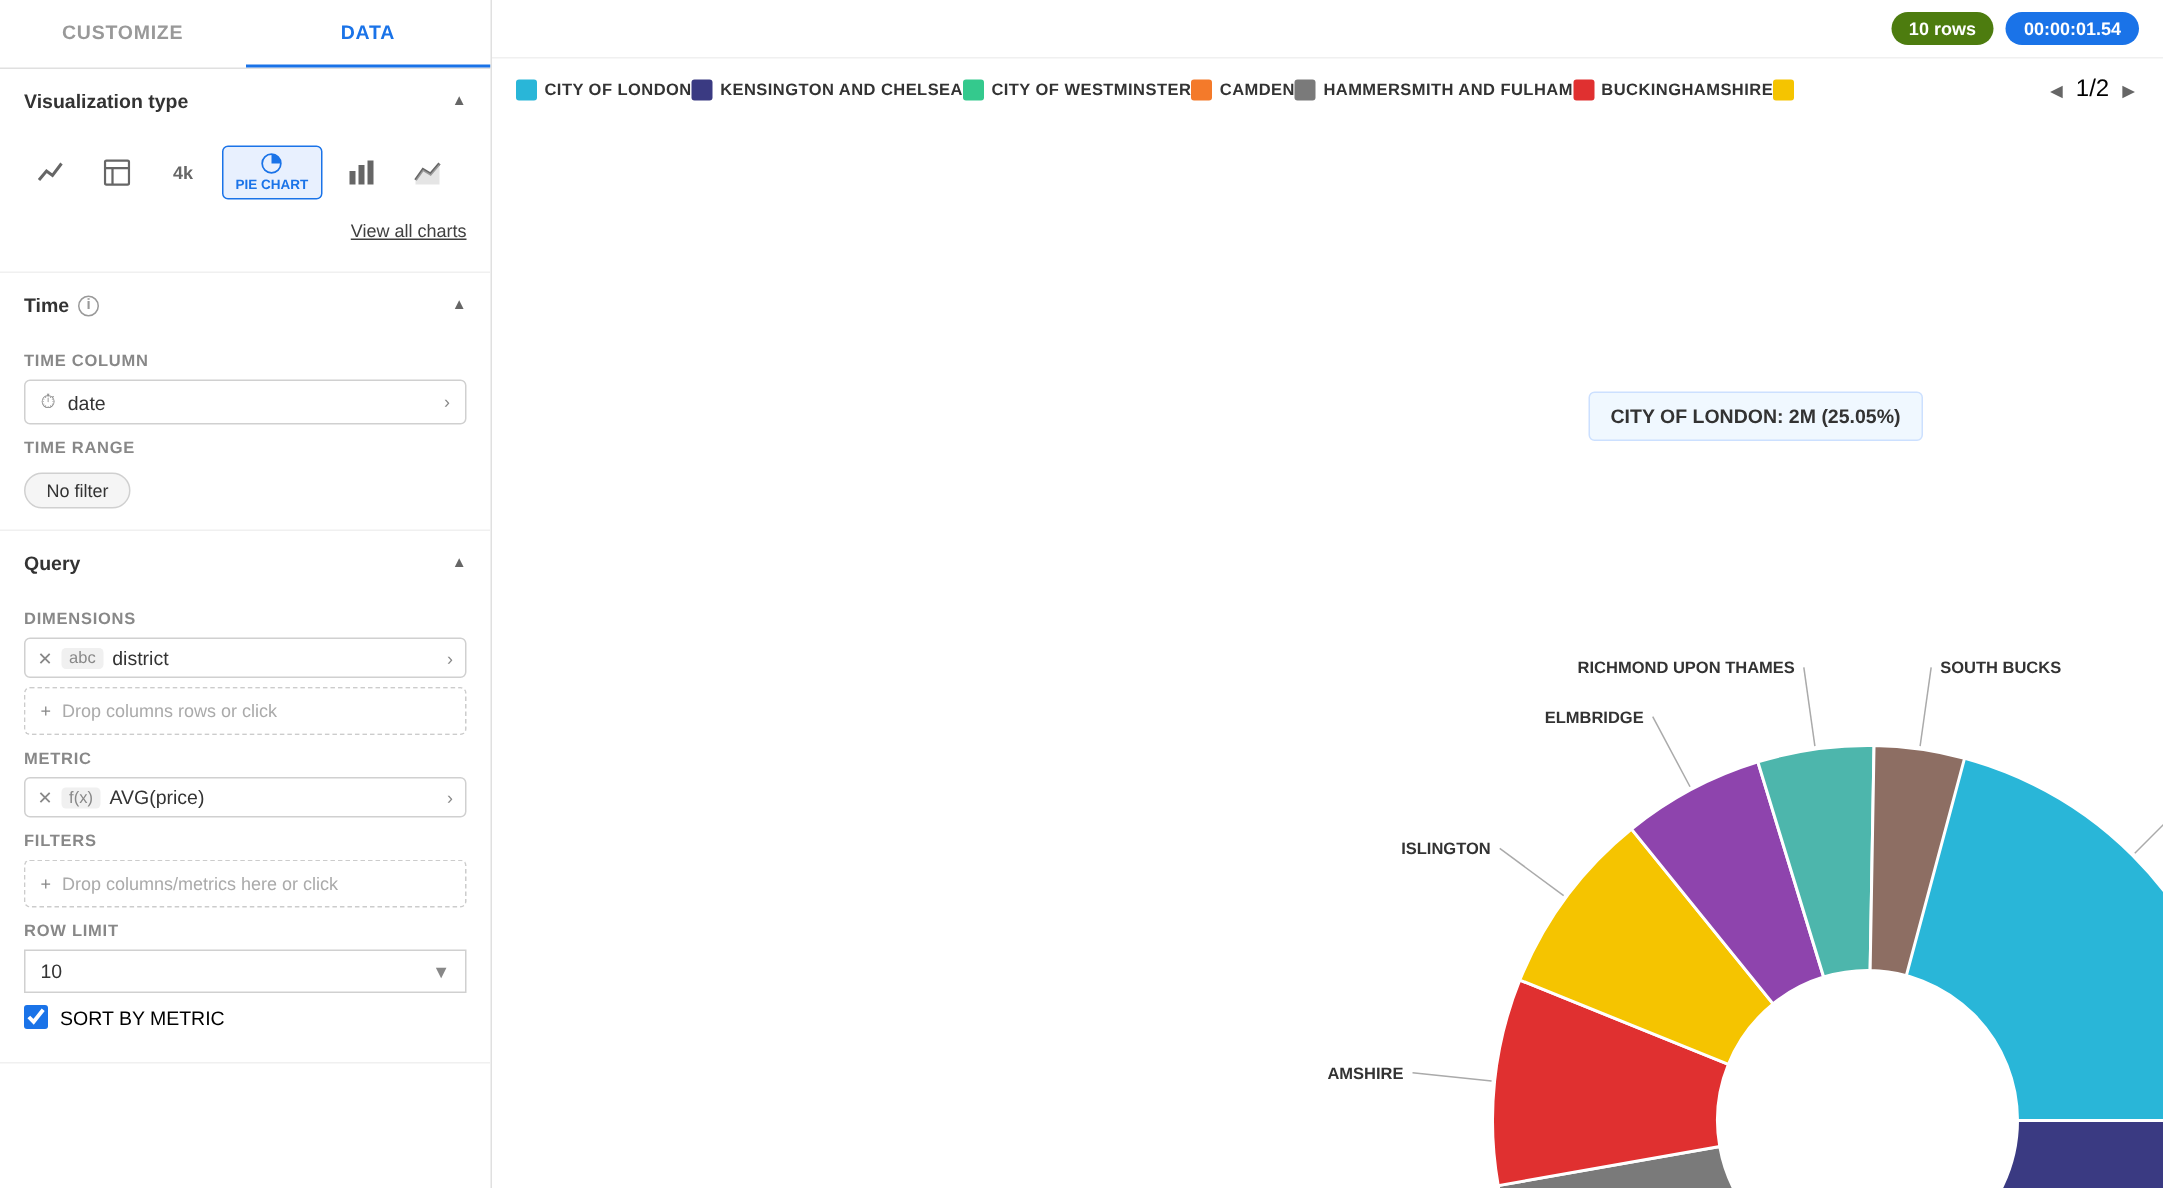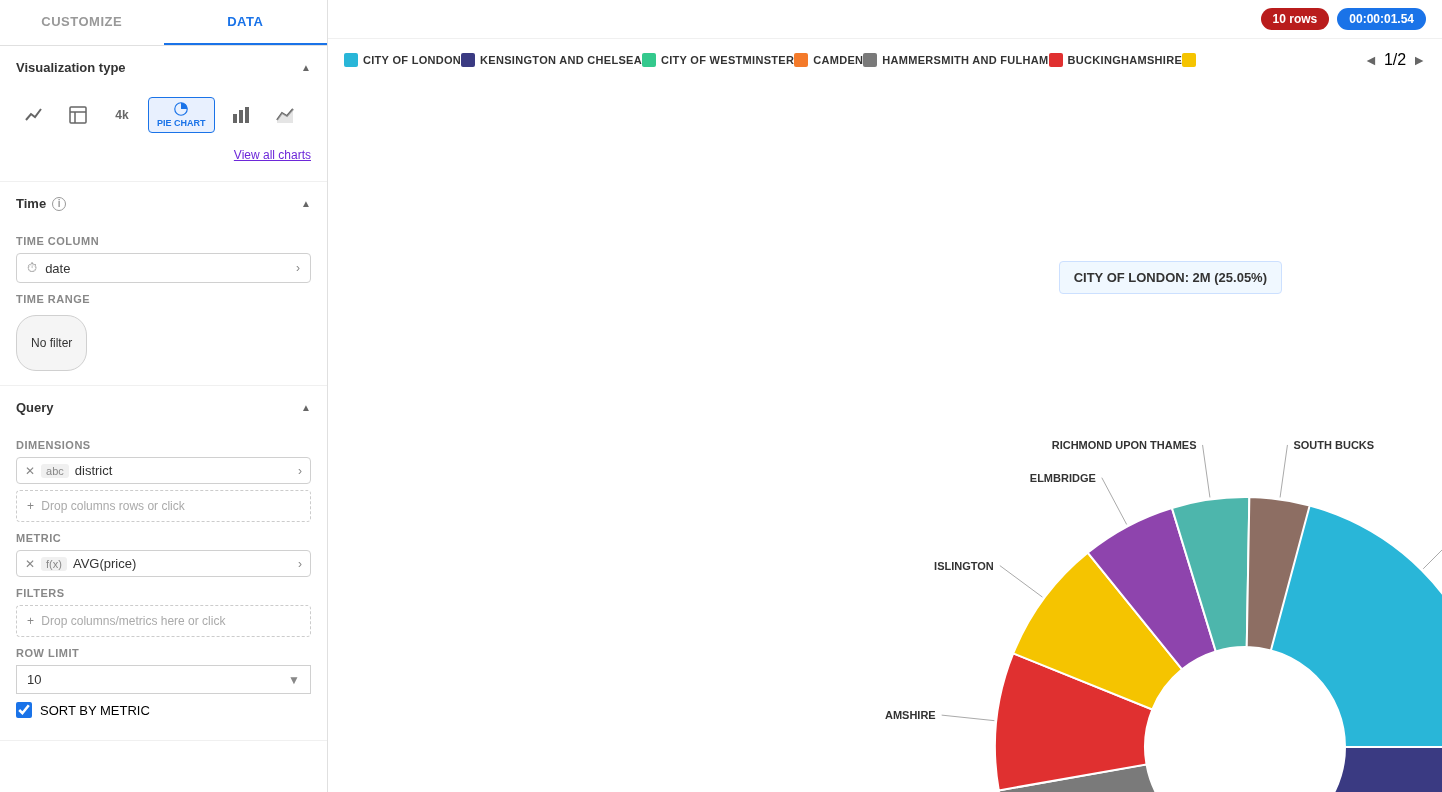--- a/index.html
+++ b/index.html
@@ -19,33 +19,33 @@
     .section-title { font-size: 13px; font-weight: 600; color: #333; display: flex; align-items: center; gap: 6px; }
     .section-content { padding: 0 16px 14px; }
     .chevron { font-size: 10px; color: #666; }
 
     
     .viz-icons { display: flex; gap: 8px; align-items: center; padding: 8px 0; }
     .viz-icon { width: 36px; height: 36px; display: flex; align-items: center; justify-content: center; border-radius: 4px; cursor: pointer; color: #666; font-size: 16px; }
     .viz-icon.active { background: #e8f0fe; color: #1a73e8; border: 1px solid #1a73e8; }
     .viz-icon-label { font-size: 11px; color: #1a73e8; font-weight: 600; }
     .view-all { text-align: right; padding: 4px 0; }
-    .view-all a { font-size: 12px; color: #6d28d9; text-decoration: underline; cursor: pointer; }
+    .view-all a { font-size: 12px; color: #404040; text-decoration: underline; cursor: pointer; }
 
     
     .field-label { font-size: 11px; color: #888; font-weight: 600; letter-spacing: 0.5px; margin-bottom: 6px; margin-top: 10px; }
 
     
     .input-row { display: flex; align-items: center; border: 1px solid #d0d0d0; border-radius: 4px; padding: 6px 10px; background: #fff; }
     .input-row .icon { color: #888; font-size: 13px; margin-right: 8px; }
     .input-row .val { font-size: 13px; color: #333; flex: 1; }
     .input-row .arrow { color: #888; font-size: 12px; cursor: pointer; }
 
     
-    .no-filter-btn { background: #f5f5f5; border: 1px solid #d0d0d0; border-radius: 20px; padding: 20px 14px; font-size: 12px; color: #333; cursor: pointer; display: inline-block; margin-top: 4px; }
+    .no-filter-btn { background: #f5f5f5; border: 1px solid #d0d0d0; border-radius: 20px; padding: 4px 14px; font-size: 12px; color: #333; cursor: pointer; display: inline-block; margin-top: 4px; }
 
     
     .tag-row { display: flex; align-items: center; border: 1px solid #d0d0d0; border-radius: 4px; padding: 5px 8px; background: #fff; gap: 6px; }
     .tag-x { color: #888; cursor: pointer; font-size: 12px; }
     .tag-type { font-size: 11px; color: #888; background: #f0f0f0; padding: 1px 5px; border-radius: 3px; }
     .tag-val { font-size: 13px; color: #333; flex: 1; }
     .tag-arrow { color: #888; font-size: 12px; cursor: pointer; }
     .drop-zone { border: 1px dashed #ccc; border-radius: 4px; padding: 8px 10px; color: #aaa; font-size: 12px; margin-top: 6px; cursor: pointer; }
     .drop-zone-plus { color: #888; margin-right: 4px; }
 
@@ -57,21 +57,21 @@
     
     .select-wrap { border: 1px solid #d0d0d0; border-radius: 0; padding: 6px 10px; display: flex; justify-content: space-between; align-items: center; cursor: pointer; }
     .select-wrap .val { font-size: 13px; color: #333; }
     .select-wrap .arrow { color: #888; font-size: 12px; }
 
     
     .right-panel { flex: 1; display: flex; flex-direction: column; position: relative; overflow: hidden; }
 
     
     .top-bar { display: flex; justify-content: space-between; align-items: center; padding: 8px 16px; border-bottom: 1px solid #f0f0f0; }
-    .rows-badge { background: #b91c1c; color: #fff; border-radius: 12px; padding: 4px 12px; font-size: 12px; font-weight: 600; text-align: center; }
+    .rows-badge { background: #4d7c0f; color: #fff; border-radius: 12px; padding: 4px 12px; font-size: 12px; font-weight: 600; text-align: center; }
     .time-badge { background: #1a73e8; color: #fff; border-radius: 12px; padding: 4px 12px; font-size: 12px; font-weight: 600; }
 
     
     .legend { display: flex; align-items: center; gap: 0; padding: 12px 16px; flex-wrap: wrap; }
     .legend-item { display: flex; align-items: center; gap: 5px; font-size: 11px; font-weight: 600; color: #333; letter-spacing: 0.3px; }
     .legend-dot { width: 14px; height: 14px; border-radius: 2px; }
     .legend-nav { display: flex; align-items: center; gap: 6px; margin-left: auto; }
     .legend-nav .nav-btn { background: none; border: none; cursor: pointer; color: #666; font-size: 14px; }
 
     

